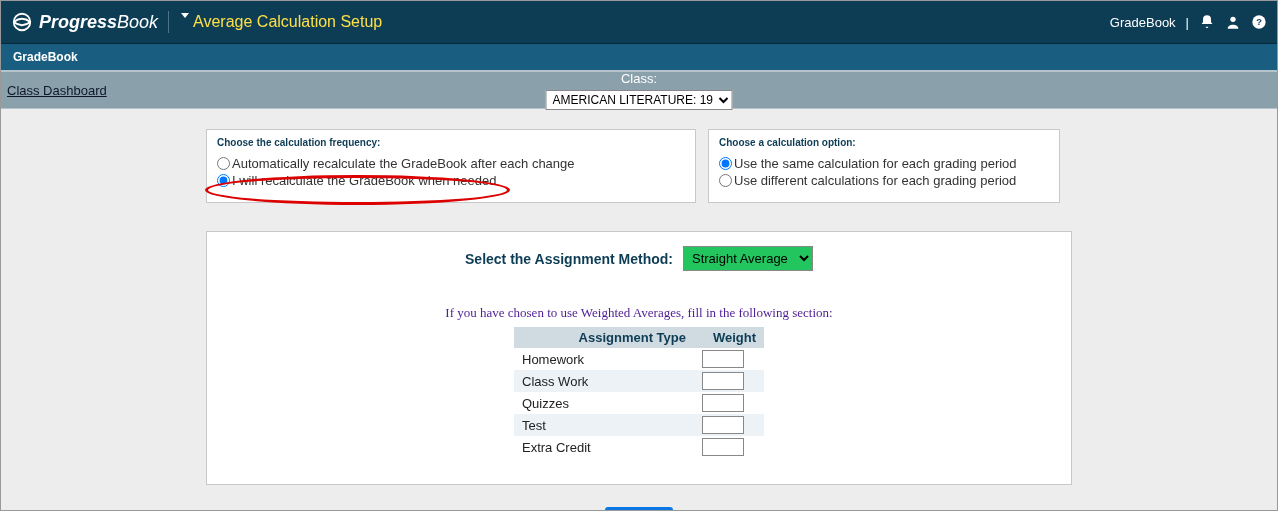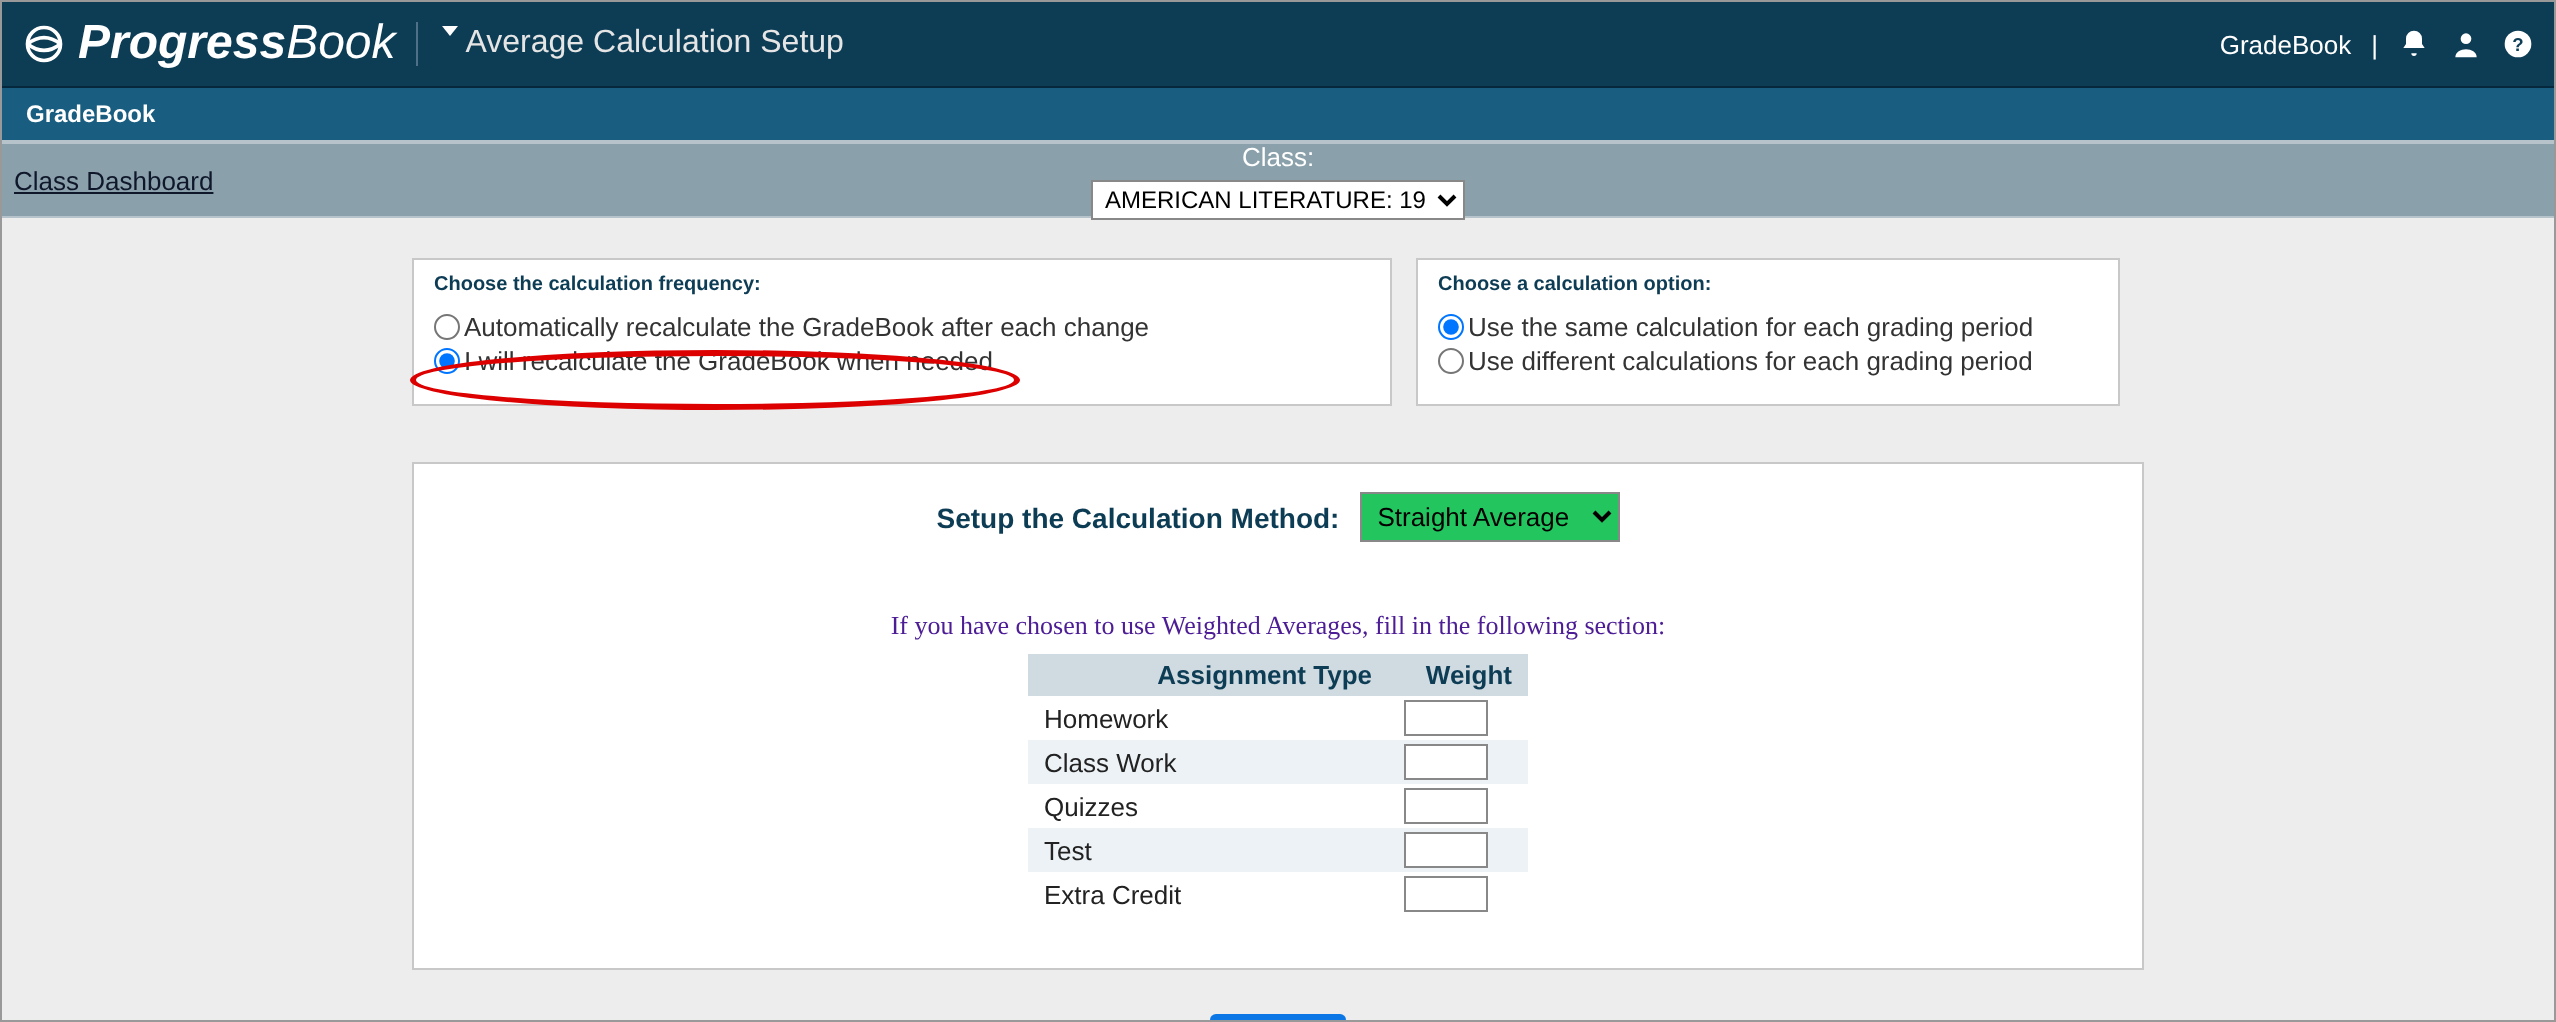--- a/index.html
+++ b/index.html
@@ -31,35 +31,35 @@
     }
     .logo {
       display: flex;
       align-items: center;
       gap: 6px;
     }
     .logo-icon svg {
       display: block;
     }
     .logo-text {
-      font-size: 24px;
+      font-size: 18px;
       font-style: italic;
     }
     .logo-text .bold {
       font-weight: 700;
     }
     .logo-sep {
       border-left: 1px solid #4f7086;
       height: 22px;
       margin: 0 6px 0 4px;
     }
     .page-title-wrap {
       display: flex;
       align-items: flex-start;
-      color: #e5e5e5;
+      color: #fde047;
       font-size: 16px;
     }
     .caret-down {
       display: inline-block;
       width: 0;
       height: 0;
       border-left: 4px solid transparent;
       border-right: 4px solid transparent;
       border-top: 5px solid #fff;
       margin-right: 4px;
@@ -323,21 +323,21 @@
       </label>
       <label class="radio-row">
         <input type="radio" name="calcopt" style="">
         <span>Use different calculations for each grading period</span>
       </label>
     </div>
   </div>
 
   <div class="method-box">
     <div class="method-row">
-      <span class="lbl">Setup the Calculation Method:</span>
+      <span class="lbl">Select the Assignment Method:</span>
       <select>
         <option>Straight Average</option>
       </select>
     </div>
     <div class="subtext">If you have chosen to use Weighted Averages, fill in the following section:</div>
     <table class="weights-table">
       <thead>
         <tr>
           <th style="width:180px">Assignment Type</th>
           <th style="width:70px">Weight</th>

